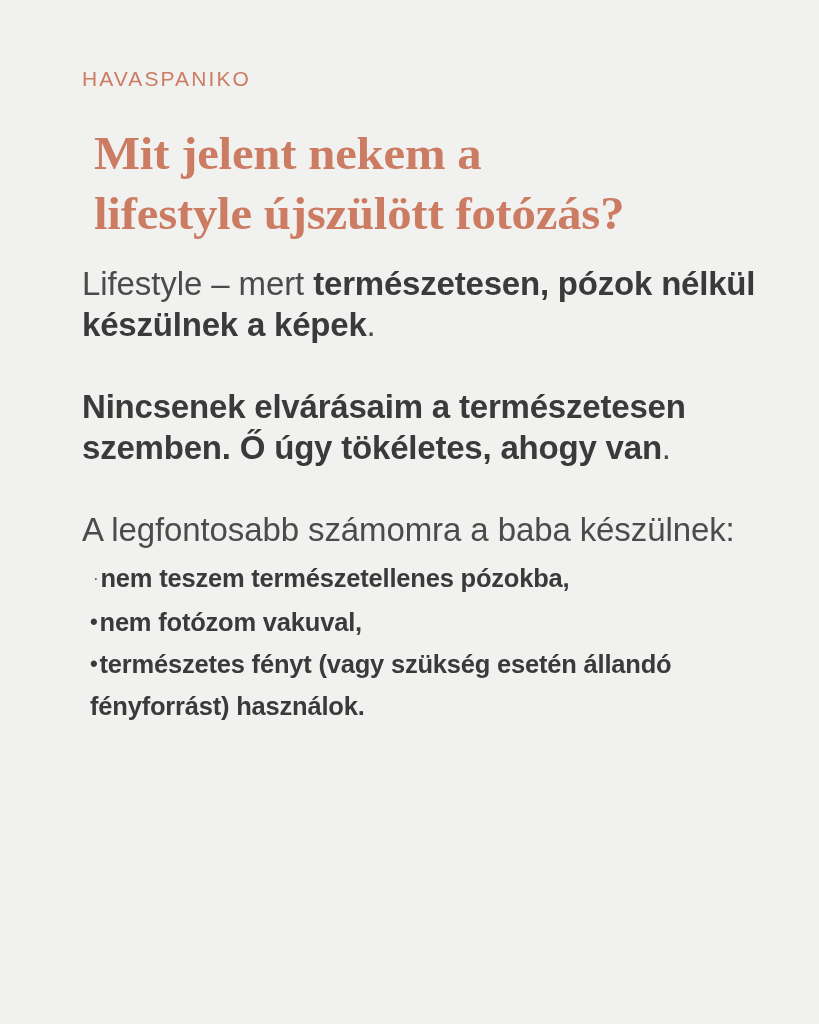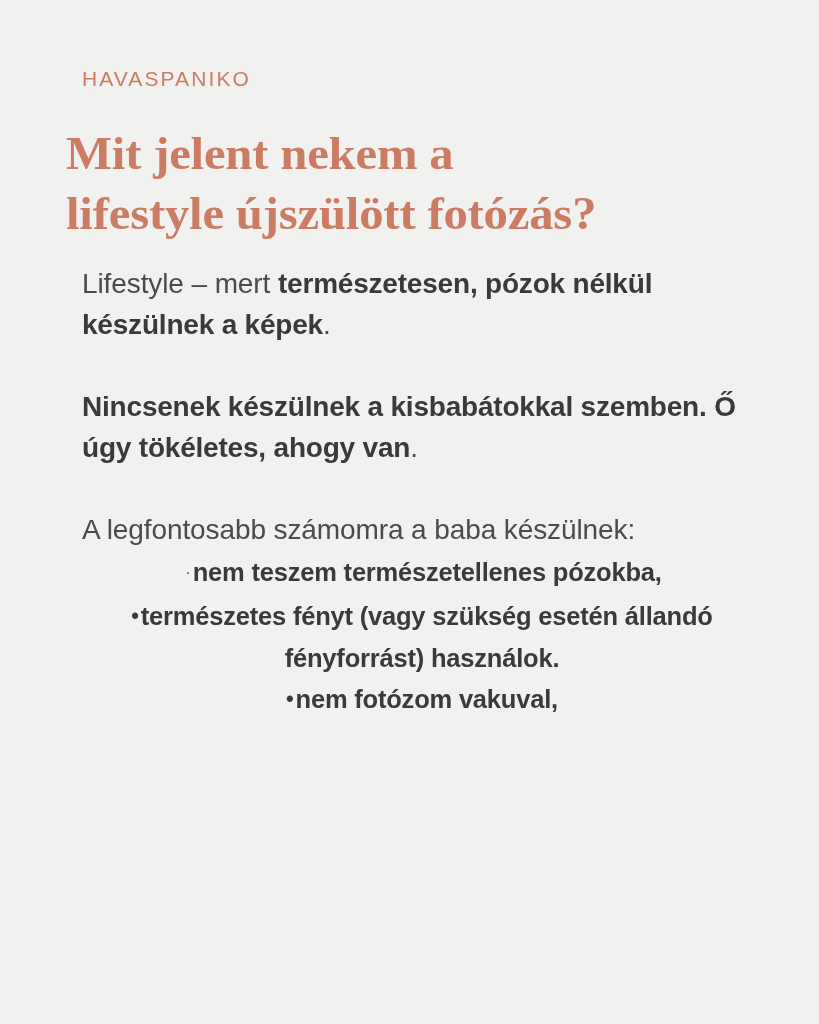--- a/index.html
+++ b/index.html
@@ -34,21 +34,21 @@
     font-weight: 400;
     letter-spacing: 2.1px;
     color: #cb7c62;
     line-height: 1;
     white-space: nowrap;
   }
 
   
   .headline {
     position: absolute;
-    left: 66px;
+    left: 94px;
     top: 124px;
     width: 660px;
     font-family: "Liberation Serif", "DejaVu Serif", serif;
     font-weight: 700;
     font-size: 46px;
     line-height: 60px;
     letter-spacing: -0.2px;
     color: #cb7c62;
     margin: 0;
   }
@@ -62,42 +62,41 @@
   
   .body-copy {
     position: absolute;
     left: 82px;
     top: 263px;
     width: 680px;
   }
 
   .para {
     margin: 0;
-    font-size: 28px;
+    font-size: 33px;
     line-height: 41px;
     color: #4b4b4b;
     font-weight: 400;
     letter-spacing: -0.1px;
   }
   .para.tight { margin-bottom: 0; }
 
   .spacer-lg { height: 41px; }
   .spacer-md { height: 41px; }
 
   b, .b {
     font-weight: 700;
     color: #3a3a3a;
     letter-spacing: -0.2px;
   }
 
   .bullet-list {
-    margin: 2px;
+    margin: 8px;
     padding: 0;
     list-style: none;
-    text-align: center;
   }
   .bullet-list li {
     font-size: 25.5px;
     line-height: 41px;
     font-weight: 700;
     color: #3a3a3a;
     letter-spacing: -0.2px;
   }
   .bullet-list li .bullet {
     display: inline-block;
@@ -133,30 +132,30 @@
     <span class="hl-line">Mit jelent nekem a</span>
     <span class="hl-line">lifestyle újszülött fotózás?</span>
   </h1>
 
   <div class="body-copy">
 
     <p class="para"><span>Lifestyle – mert </span><b>természetesen, pózok nélkül készülnek a képek</b><span>.</span></p>
 
     <div class="spacer-lg"></div>
 
-    <p class="para tight"><b>Nincsenek készülnek a kisbabátokkal szemben. Ő úgy tökéletes, ahogy van</b><span>.</span></p>
+    <p class="para tight"><b>Nincsenek elvárásaim a természetesen szemben. Ő úgy tökéletes, ahogy van</b><span>.</span></p>
 
 
     <div class="spacer-md"></div>
 
     <p class="para">A legfontosabb számomra a baba készülnek:</p>
 
     <ul class="bullet-list">
       <li class="small-dot"><span class="bullet">·</span><span class="btext">nem teszem természetellenes pózokba,</span></li>
+      <li class="big-dot"><span class="bullet">•</span><span class="btext">nem fotózom vakuval,</span></li>
       <li class="big-dot"><span class="bullet">•</span><span class="btext">természetes fényt (vagy szükség esetén állandó fényforrást) használok.</span></li>
-      <li class="big-dot"><span class="bullet">•</span><span class="btext">nem fotózom vakuval,</span></li>
     </ul>
 
     <div class="spacer-md"></div>
 
 
   </div>
 </div>
 
 </body></html>

